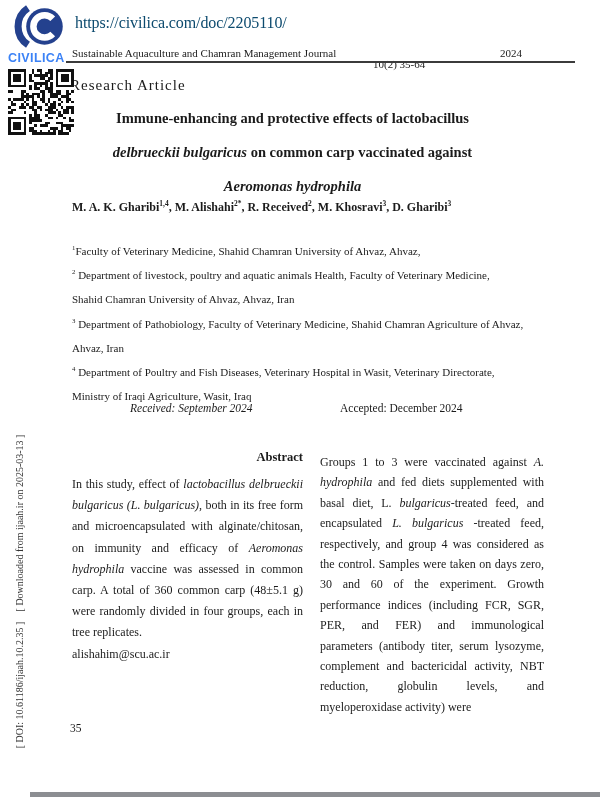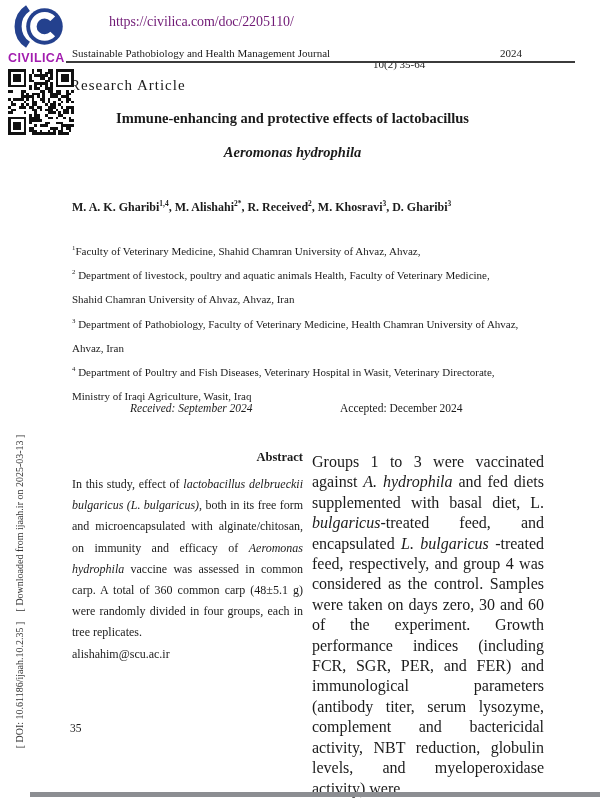--- a/index.html
+++ b/index.html
@@ -7,43 +7,43 @@
     width:600px;height:800px;background:#ffffff;position:relative;
     font-family:"Liberation Serif", serif;color:#1b1b1b;overflow:hidden;
   }
   .it{font-style:italic;}
   .bd{font-weight:bold;}
   sup{font-size:0.62em;line-height:0;vertical-align:super;}
   .abs{position:absolute;}
   
   .logo-wrap{left:8px;top:4px;width:70px;text-align:left;}
   .logo-label{font-family:"Liberation Sans",sans-serif;font-weight:bold;font-size:12.5px;
-    color:#a21caf;letter-spacing:0.4px;margin-top:-3px;}
-  .doc-url{left:75px;top:14px;font-size:14px;letter-spacing:-0.1px;color:#701a75;margin-left:34px;}
+    color:#3b82f6;letter-spacing:0.4px;margin-top:-3px;}
+  .doc-url{left:75px;top:14px;font-size:16px;letter-spacing:-0.1px;color:#0c4a6e;}
   .journal-name{left:72px;top:47px;font-size:11px;}
   .journal-issue{left:373px;top:58px;font-size:11px;}
   .journal-year{left:500px;top:47px;font-size:11px;}
   .header-rule{left:66px;top:61px;width:509px;height:2px;background:#3b3b3b;}
   
   .qr{left:8px;top:69px;width:66px;height:66px;background:#fff;z-index:5;line-height:0;}
   .article-type{left:70px;top:77px;font-size:15px;letter-spacing:1px;z-index:1;}
   
   .title-block{left:60px;top:101px;width:465px;text-align:center;
     font-weight:bold;font-size:14.5px;line-height:34px;}
   .authors{left:72px;top:200px;font-weight:bold;font-size:12px;}
   .affiliations{left:72px;top:239px;width:470px;font-size:11px;}
   .aff-line{height:24.2px;line-height:24.2px;white-space:nowrap;}
   .date-received{left:130px;top:402px;font-size:11.5px;font-style:italic;}
   .date-accepted{left:340px;top:402px;font-size:11.5px;}
   
   .col-left{left:72px;top:450px;width:231px;}
   .col-right{left:312px;top:452px;width:232px;}
   .abs-heading{font-weight:bold;font-size:12.5px;margin-bottom:9px;text-align:right;}
   .para{font-size:12px;line-height:21.2px;text-align:justify;}
-  .para-r{font-size:16px;line-height:20.4px;text-align:justify;}
+  .para-r{font-size:12px;line-height:20.4px;text-align:justify;margin-left:8px;}
   .corresponding{font-weight:bold;font-size:12px;line-height:21.2px;
     text-align:justify;text-align-last:justify;}
   .email-line{font-size:12px;line-height:21.2px;}
   
   .page-number{left:70px;top:722px;font-size:11.5px;}
   .v-text{position:absolute;font-size:10px;color:#333;white-space:nowrap;
     transform:translate(-50%,-50%) rotate(-90deg);}
   .v-downloaded{left:19px;top:523px;}
   .v-doi{left:19px;top:685px;}
   .bottom-bar{left:30px;top:792px;width:570px;height:5px;background:#8c8e92;}
@@ -57,21 +57,21 @@
       <path d="M 33 7 A 37 37 0 0 0 33 69" fill="none" stroke="#24418e" stroke-width="12"></path>
       <circle cx="61" cy="38" r="31" fill="#24418e"></circle>
       <path d="M 75 25 A 19 19 0 1 0 75 51" fill="none" stroke="#ffffff" stroke-width="11"></path>
     </svg>
   </span>
   <div class="logo-label">CIVILICA</div>
 </div>
 
 <div class="abs doc-url">https://civilica.com/doc/2205110/</div>
 
-<div class="abs journal-name">Sustainable Pathobiology and Health Management Journal</div>
+<div class="abs journal-name">Sustainable Aquaculture and Chamran Management Journal</div>
 <div class="abs journal-issue">10(2) 35-64</div>
 <div class="abs journal-year">2024</div>
 <div class="abs header-rule"></div>
 
 <div class="abs qr" id="qr"><svg viewBox="0 0 25 25" width="66" height="66" shape-rendering="crispEdges" xmlns="http://www.w3.org/2000/svg">
       <rect width="25" height="25" fill="#fff"></rect>
       <rect x="0" y="0" width="1" height="1" fill="#111"></rect>
       <rect x="1" y="0" width="1" height="1" fill="#111"></rect>
       <rect x="2" y="0" width="1" height="1" fill="#111"></rect>
       <rect x="3" y="0" width="1" height="1" fill="#111"></rect>
@@ -386,30 +386,31 @@
       <rect x="17" y="24" width="1" height="1" fill="#111"></rect>
       <rect x="19" y="24" width="1" height="1" fill="#111"></rect>
       <rect x="20" y="24" width="1" height="1" fill="#111"></rect>
       <rect x="21" y="24" width="1" height="1" fill="#111"></rect>
       <rect x="22" y="24" width="1" height="1" fill="#111"></rect>
     </svg></div>
 <div class="abs article-type">Research Article</div>
 
 <div class="abs title-block">
   <div><span>Immune-enhancing and protective effects of lactobacillus</span></div>
+  <div><span class="it">delbrueckii bulgaricus</span><span> on common carp vaccinated against</span></div>
   <div><span class="it">Aeromonas hydrophila</span></div>
 </div>
 
 <div class="abs authors"><span>M. A. K. Gharibi</span><sup>1,4</sup><span>, M. Alishahi</span><sup>2*</sup><span>, R. Received</span><sup>2</sup><span>, M. Khosravi</span><sup>3</sup><span>, D. Gharibi</span><sup>3</sup></div>
 
 <div class="abs affiliations" id="affiliations">
     <div class="aff-line"><sup>1</sup><span>Faculty of Veterinary Medicine, Shahid Chamran University of Ahvaz, Ahvaz,</span></div>
     <div class="aff-line"><sup>2</sup><span> Department of livestock, poultry and aquatic animals Health, Faculty of Veterinary Medicine,</span></div>
     <div class="aff-line"><span>Shahid Chamran University of Ahvaz,  Ahvaz, Iran</span></div>
-    <div class="aff-line"><sup>3</sup><span> Department of Pathobiology, Faculty of Veterinary Medicine, Health Chamran University of Ahvaz,</span></div>
+    <div class="aff-line"><sup>3</sup><span> Department of Pathobiology, Faculty of Veterinary Medicine, Shahid Chamran Agriculture of Ahvaz,</span></div>
     <div class="aff-line"><span>Ahvaz, Iran</span></div>
     <div class="aff-line"><sup>4</sup><span> Department of Poultry and Fish Diseases, Veterinary Hospital in Wasit, Veterinary Directorate,</span></div>
     <div class="aff-line"><span>Ministry of Iraqi Agriculture, Wasit, Iraq</span></div>
   </div>
 
 <div class="abs date-received">Received: September 2024</div>
 <div class="abs date-accepted">Accepted: December 2024</div>
 
 <div class="abs col-left">
   <div class="abs-heading">Abstract</div>

